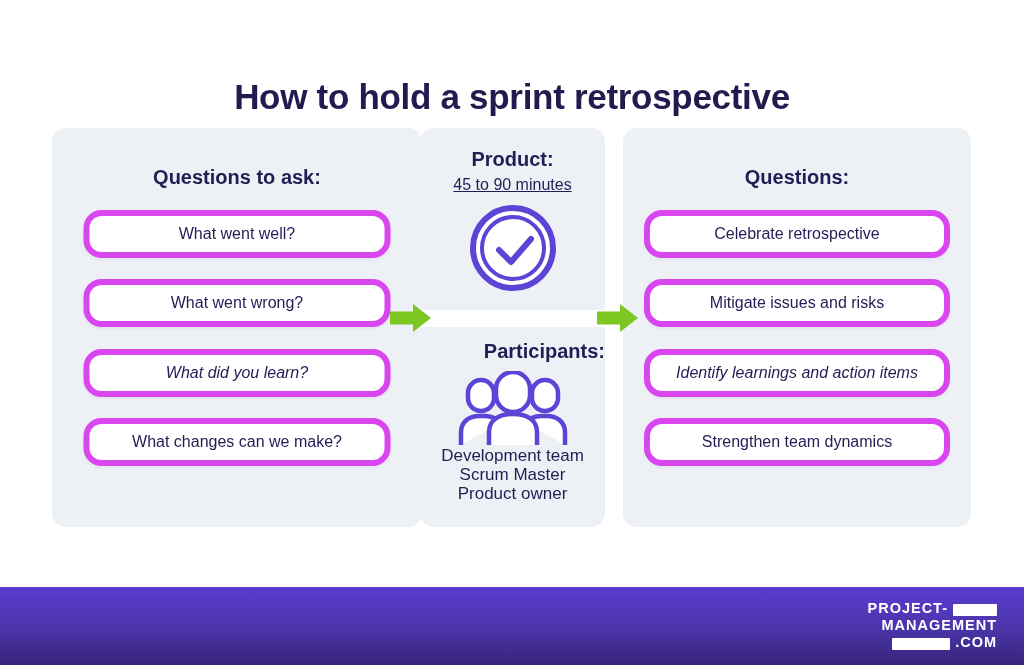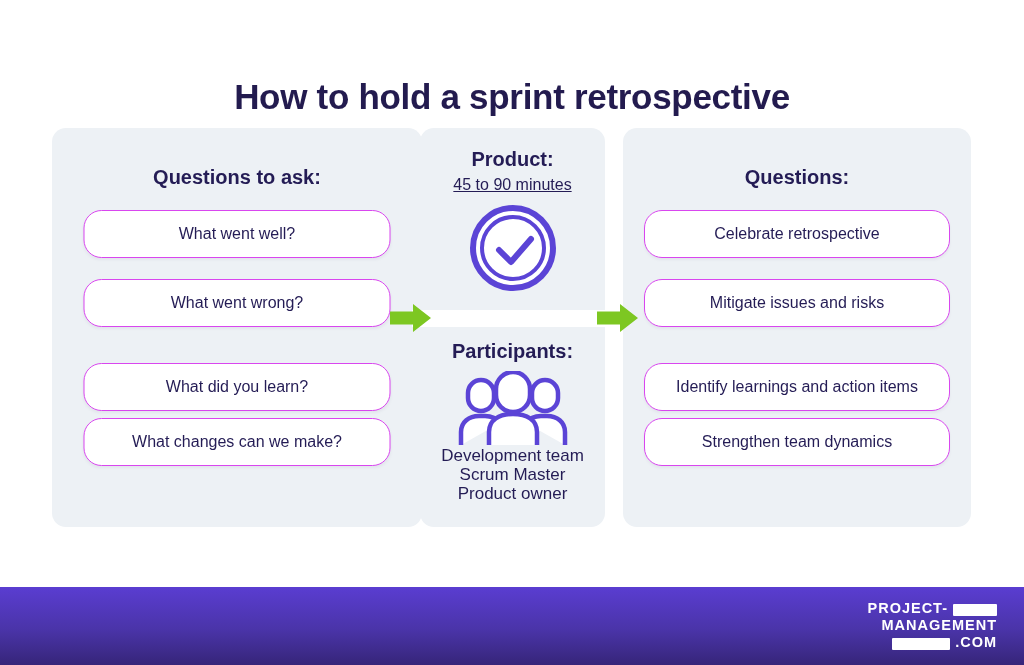--- a/index.html
+++ b/index.html
@@ -13,34 +13,34 @@
   .panel { position:absolute; top:128px; height:399px; background:#EDF1F5; border-radius:14px; }
   .panel-left  { left:52px;  width:370px; }
   .panel-mid   { left:420px; width:185px; }
   .panel-right { left:623px; width:348px; }
 
   .panel-heading { position:absolute; left:0; width:100%; text-align:center;
                    font-size:20px; font-weight:700; color:#241C55; }
   .heading-top { top:38px; }
 
   .pill { position:absolute; left:50%; transform:translateX(-50%); height:48px;
-          background:#ffffff; border:1px solid #d946ef; border-radius:18px;
+          background:#ffffff; border:6px solid #d946ef; border-radius:18px;
           display:flex; align-items:center; justify-content:center;
           font-size:16px; font-weight:500; color:#241C55; white-space:nowrap;
           box-shadow:0 2px 3px rgba(36,28,85,0.05); }
   .panel-left  .pill { width:307px; }
   .panel-right .pill { width:306px; }
-  .pill-1 { top:82px; } .pill-2 { top:151px; } .pill-3 { top:235px; } .pill-4 { top:290px; }
+  .pill-1 { top:82px; } .pill-2 { top:151px; } .pill-3 { top:221px;font-style:italic; } .pill-4 { top:290px; }
 
   .mid-duration-h     { top:20px; }
   .mid-duration-v     { position:absolute; top:48px; left:0; width:100%; text-align:center;
                         font-size:16px; font-weight:500; color:#241C55;text-decoration:underline; }
   .clock-wrap  { position:absolute; top:76px; left:50%; transform:translateX(-50%);
                  width:88px; height:88px; }
-  .mid-participants-h { top:212px; }
+  .mid-participants-h { top:212px;text-align:right; }
   .people-wrap { position:absolute; top:243px; left:50%; transform:translateX(-50%);
                  width:110px; height:74px; }
   .participant-lines { position:absolute; top:318px; left:0; width:100%; text-align:center;
                        font-size:17px; font-weight:500; color:#241C55; line-height:19px; }
 
   .connector { position:absolute; left:412px; top:310px; width:200px; height:17px;
                background:#ffffff; z-index:2; }
   .arrow { position:absolute; top:304px; width:41px; height:28px; z-index:3; }
   .arrow-left  { left:390px; }
   .arrow-right { left:597px; }

